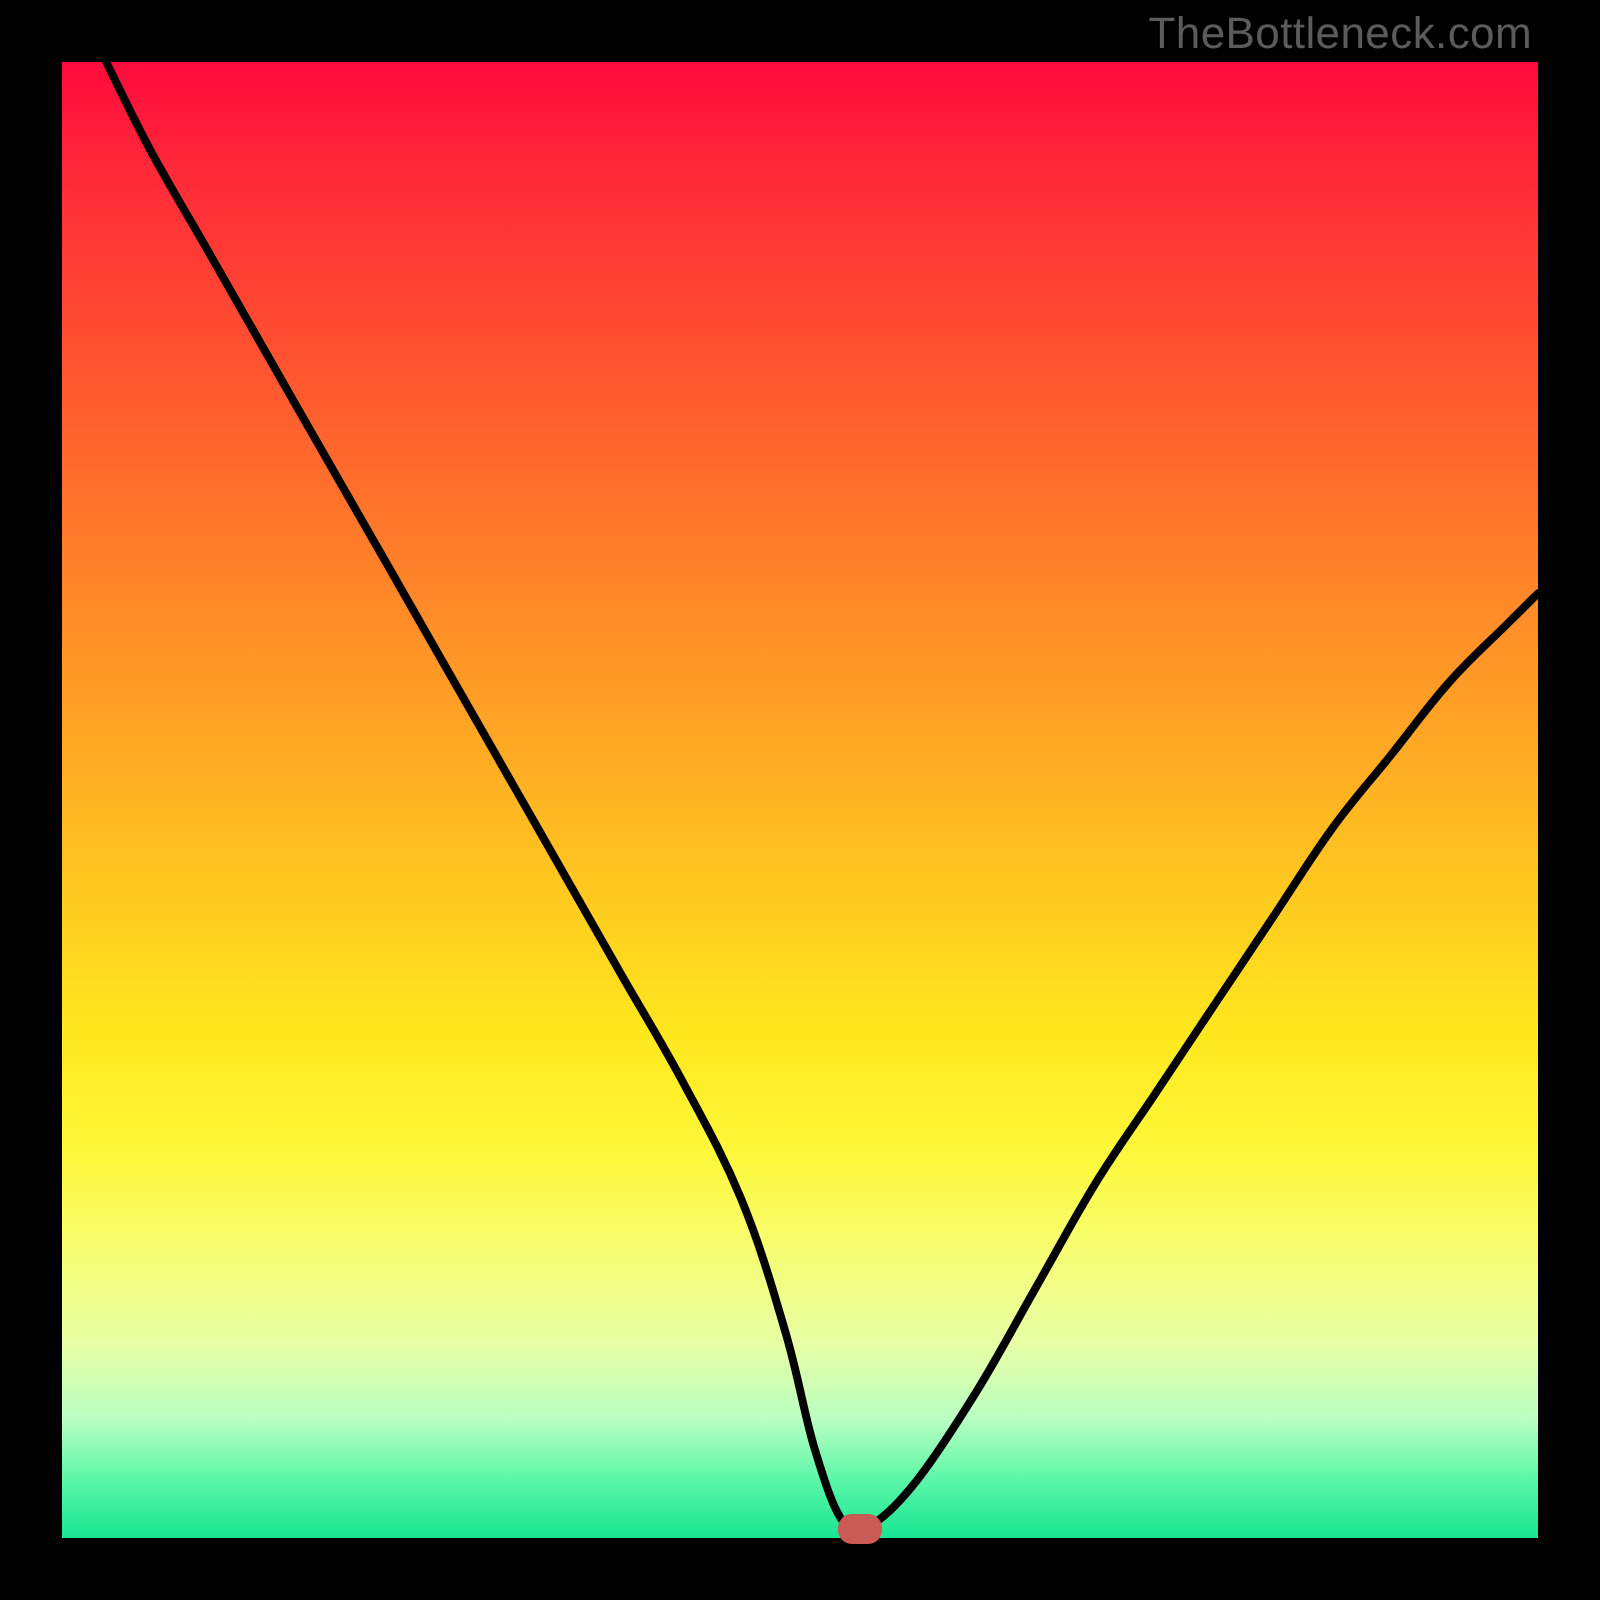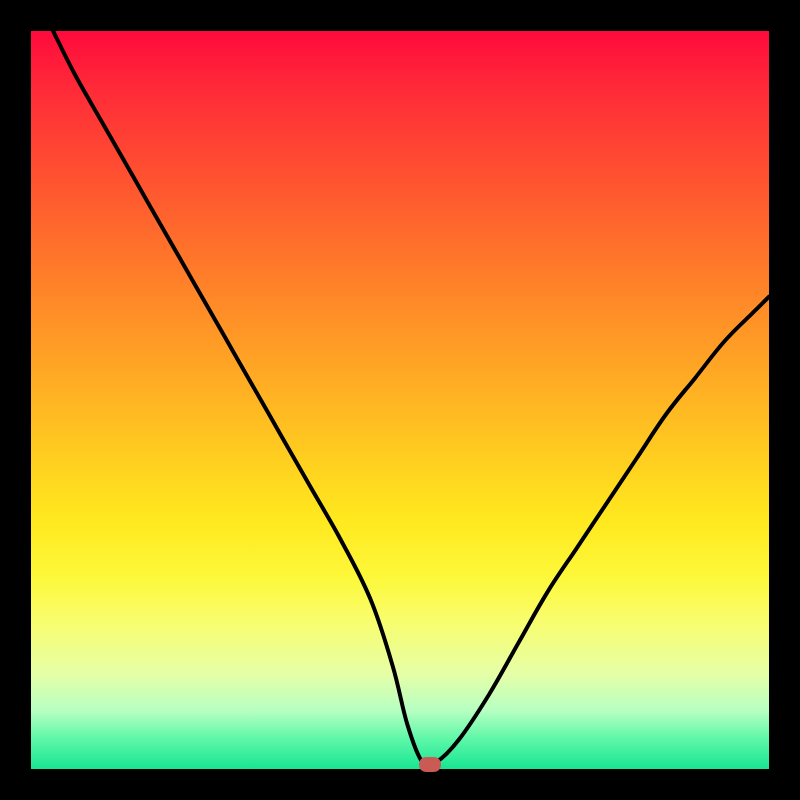--- a/index.html
+++ b/index.html
@@ -69,13 +69,14 @@
 </head>
 <body>
 
 <div class="frame">
   <div class="plot">
     <svg class="curve" viewBox="0 0 738 738" preserveAspectRatio="none">
       <path id="curve-path" d="M 22.1 0.0 C 26.1 8.0, 35.0 27.0, 44.3 44.3 C 53.6 61.5, 63.2 77.3, 73.8 95.9 C 84.4 114.5, 92.7 129.0, 103.3 147.6 C 113.9 166.2, 122.2 180.7, 132.8 199.3 C 143.5 217.9, 151.7 232.3, 162.4 250.9 C 173.0 269.5, 181.3 284.0, 191.9 302.6 C 202.5 321.2, 210.8 335.6, 221.4 354.2 C 232.0 372.8, 240.3 387.3, 250.9 405.9 C 261.5 424.5, 269.8 439.0, 280.4 457.6 C 291.1 476.2, 299.3 489.3, 310.0 509.2 C 320.6 529.1, 330.2 545.7, 339.5 568.3 C 348.8 590.8, 355.0 612.1, 361.6 634.7 C 368.3 657.3, 371.1 676.5, 376.4 693.7 C 381.7 711.0, 385.8 724.0, 391.1 730.6 C 396.5 737.3, 399.3 734.6, 405.9 730.6 C 412.5 726.6, 418.7 720.4, 428.0 708.5 C 437.3 696.5, 446.9 681.5, 457.6 664.2 C 468.2 646.9, 476.5 631.1, 487.1 612.5 C 497.7 593.9, 506.0 578.1, 516.6 560.9 C 527.2 543.6, 535.5 532.5, 546.1 516.6 C 556.7 500.7, 565.0 488.3, 575.6 472.3 C 586.3 456.4, 594.5 444.0, 605.2 428.0 C 615.8 412.1, 624.1 398.4, 634.7 383.8 C 645.3 369.1, 653.6 360.1, 664.2 346.9 C 674.8 333.6, 683.1 321.9, 693.7 310.0 C 704.3 298.0, 715.3 288.4, 723.2 280.4 C 731.2 272.5, 735.3 268.3, 738.0 265.7" fill="none" stroke="#000" stroke-width="4" stroke-linecap="round" stroke-linejoin="round"></path>
     </svg>
     <div id="marker" class="marker" style="left: 387.52px; top: 726.31px;"></div>
   </div>
+  <div class="watermark">TheBottleneck.com</div>
 </div>
 
 </body></html>

